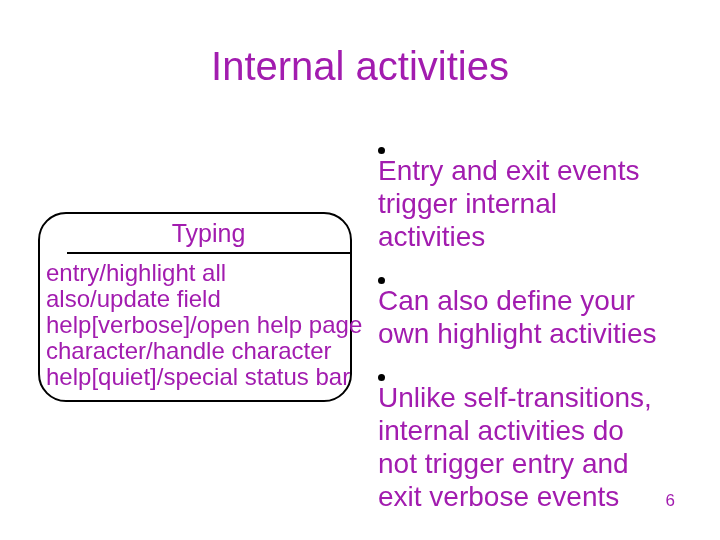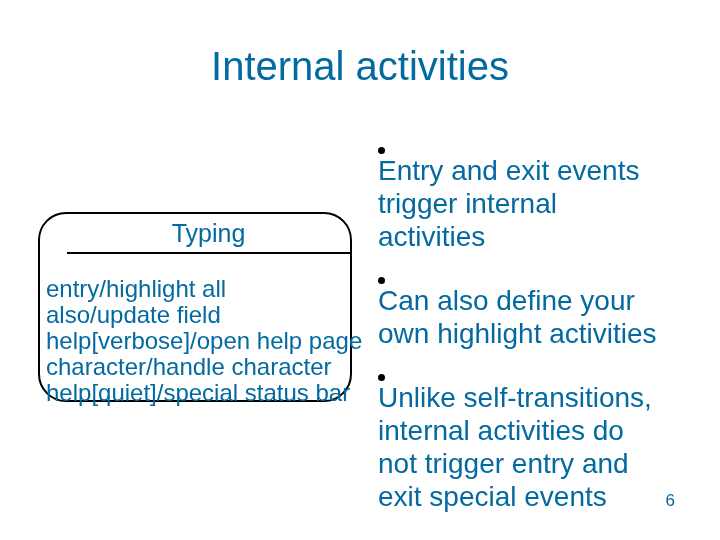--- a/index.html
+++ b/index.html
@@ -7,21 +7,21 @@
     padding: 0;
     background: #ffffff;
   }
   .slide {
     position: relative;
     width: 720px;
     height: 540px;
     background: #ffffff;
     overflow: hidden;
     font-family: "Liberation Sans", sans-serif;
-    color: #0369a1;
+    color: #a21caf;
   }
   .slide-title {
     position: absolute;
     top: 42px;
     left: 0;
     width: 720px;
     text-align: center;
     font-size: 40px;
     font-weight: 400;
     line-height: 48px;
@@ -44,21 +44,21 @@
     height: 38px;
     display: flex;
     align-items: center;
     justify-content: center;
     border-bottom: 2px solid #000000;
     font-size: 25px;
     line-height: 25px;
     margin-left: 27px;
   }
   .state-body {
-    padding: 22px 0 0 6px;
+    padding: 6px 0 0 6px;
     font-size: 24px;
     line-height: 26px;
   }
   .state-activity-line {
     white-space: nowrap;
   }
   
   .bullet-list {
     position: absolute;
     left: 378px;
@@ -121,19 +121,19 @@
     <div class="bullet-item">
       <span class="bullet-dot"></span>
       <span class="bullet-text">Can also define your
 own highlight activities</span>
     </div>
     <div class="bullet-item">
       <span class="bullet-dot"></span>
       <span class="bullet-text">Unlike self-transitions,
 internal activities do
 not trigger entry and
-exit special events</span>
+exit verbose events</span>
     </div>
   </div>
 
   <div class="page-number">6</div>
 
 </div>
 
 </body></html>

